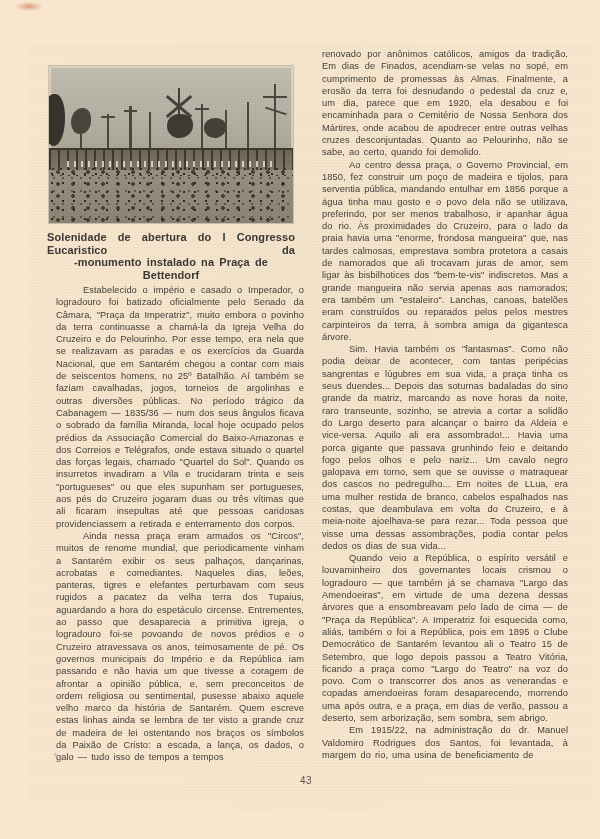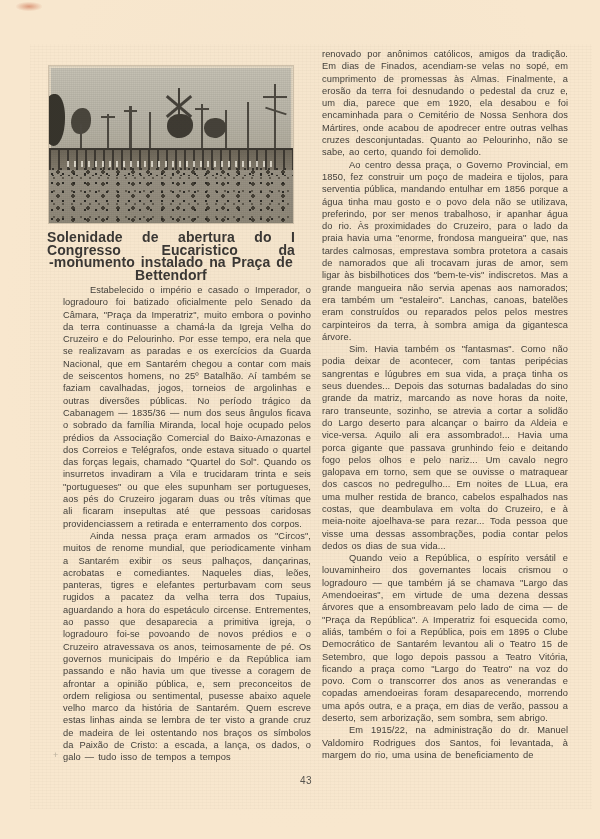--- a/index.html
+++ b/index.html
@@ -79,35 +79,35 @@
   }
   .crowd-fade{
     position:absolute;left:0;top:100px;width:100%;height:10px;z-index:5;
     background:repeating-radial-gradient(circle at 4px 3px, #36332c 0 1.2px, rgba(0,0,0,0) 1.2px 100%);
     background-size:8px 7px;
   }
 
   
   .caption{
     position:absolute;left:47px;top:231px;width:248px;
-    font-size:14px;font-weight:bold;color:#3a3734;
+    font-size:11px;font-weight:bold;color:#3a3734;
     line-height:12.6px;word-spacing:2px;letter-spacing:.1px;
   }
   .caption .jl{text-align:justify;text-align-last:justify;}
   .caption .cl{text-align:center;}
 
   
   .col{
     position:absolute;
     font-size:9.3px;color:#43403b;line-height:12.3px;
     text-align:justify;word-spacing:1.4px;letter-spacing:.05px;
   }
   .col p{margin:0;text-indent:27px;}
   .col p.noindent{text-indent:0;}
-  .col-left{left:63px;top:284px;width:248px;}
+  .col-left{left:56px;top:284px;width:248px;}
   .col-right{left:322px;top:48px;width:246px;}
 
   .page-number{
     position:absolute;left:270px;top:775px;width:72px;
     text-align:center;font-size:10px;color:#55524c;letter-spacing:.5px;
   }
   .plus-mark{
     position:absolute;left:53px;top:750px;
     font-size:9px;color:#8a8577;opacity:.55;
   }

